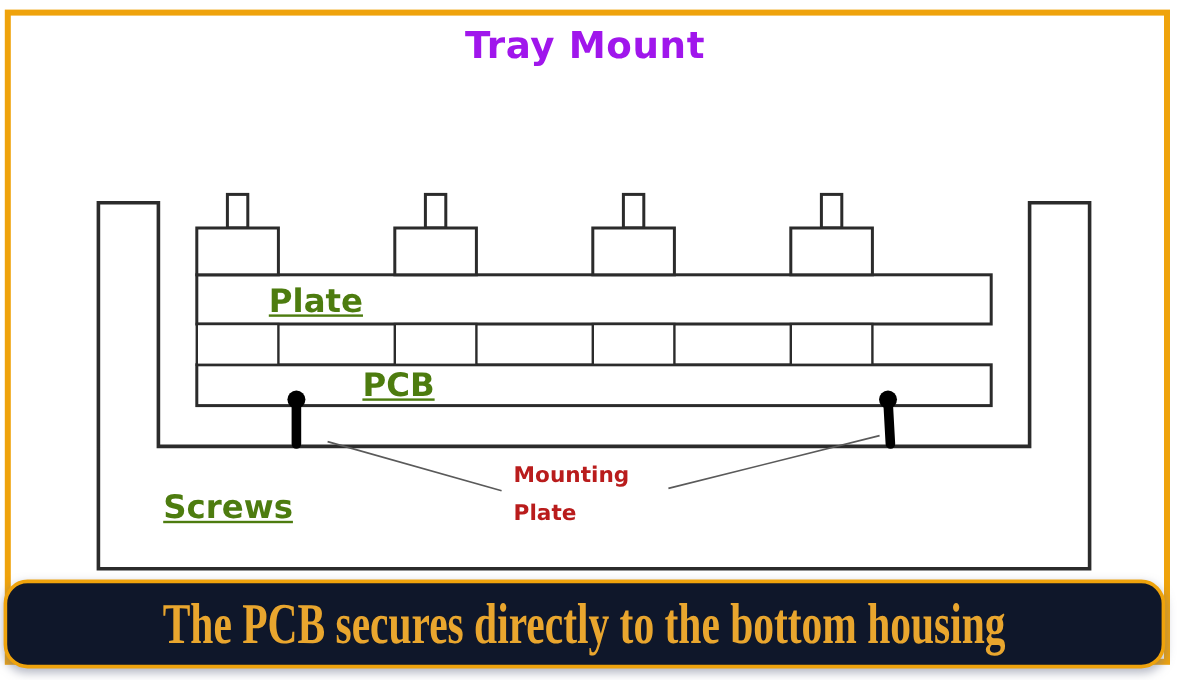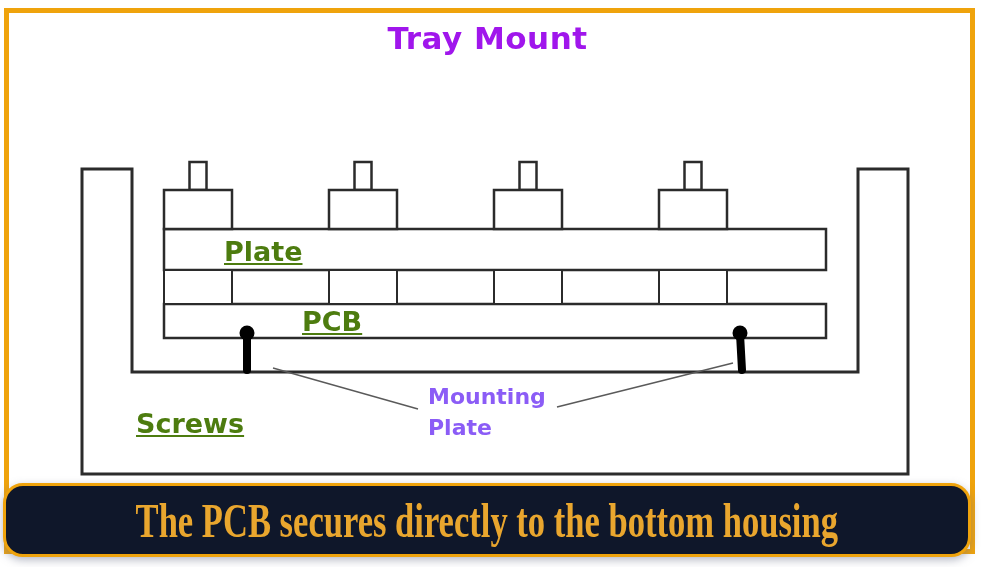--- a/index.html
+++ b/index.html
@@ -27,22 +27,22 @@
     font-size:27px;font-weight:600;
     color:#4d7c0f;
     white-space:nowrap;
     text-decoration:underline;
   }
   .label-plate{left:224px;top:236px;}
   .label-pcb{left:302px;top:306px;}
   .label-casing{left:136px;top:408px;}
   .label-mounting{
     position:absolute;left:428px;top:381px;
-    font-size:22px;font-weight:600;line-height:31px;
-    color:#8b5cf6;white-space:nowrap;
+    font-size:18px;font-weight:600;line-height:31px;
+    color:#b91c1c;white-space:nowrap;
   }
   .caption-box{
     position:absolute;left:3px;top:483px;width:962px;height:68px;
     background:#0f172a;
     border:3px solid #EFA30C;
     border-radius:20px;
     box-shadow:0 3px 8px rgba(110,115,140,0.5);
     display:flex;align-items:center;justify-content:center;
   }
   .caption-text{

